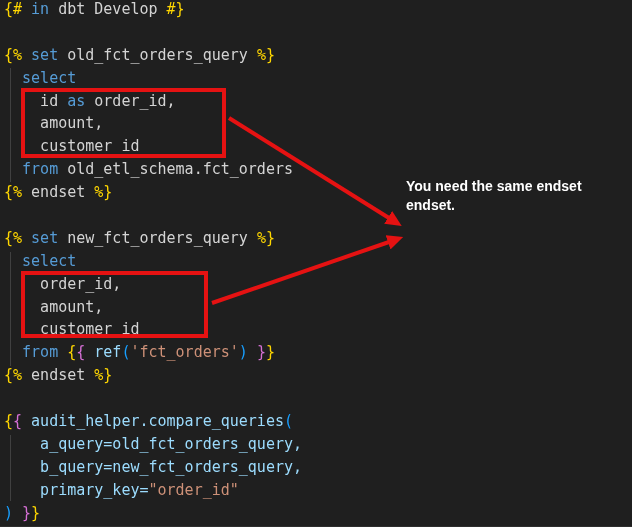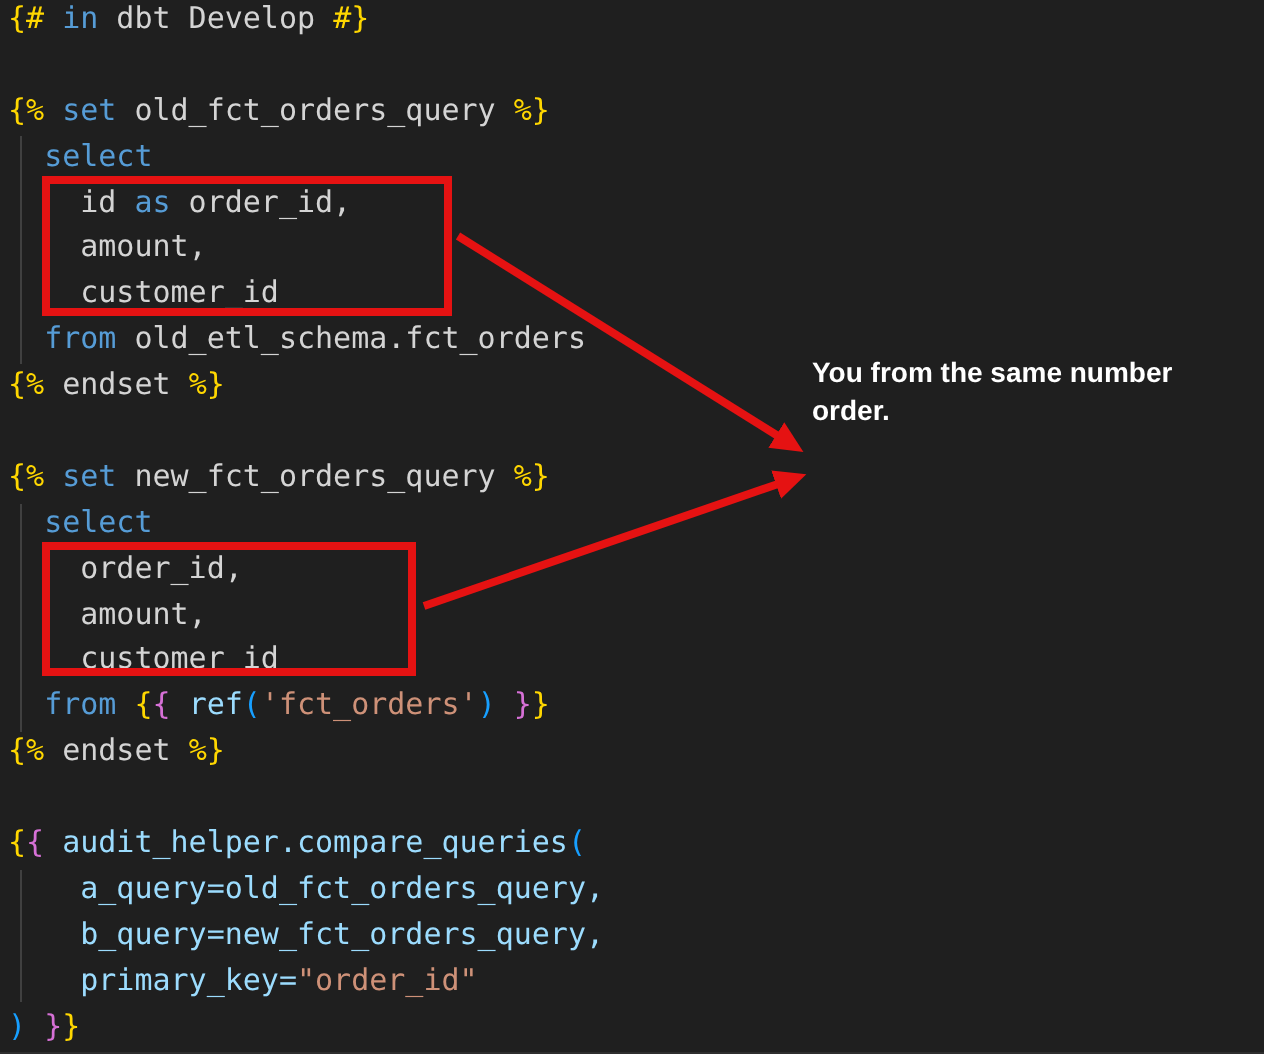--- a/index.html
+++ b/index.html
@@ -65,18 +65,18 @@
     <defs>
       <marker id="ah" markerUnits="userSpaceOnUse" markerWidth="17" markerHeight="15" refX="1" refY="7.5" orient="auto">
         <path class="arrow-head" d="M0,0 L16,7.5 L0,15 Z"></path>
       </marker>
     </defs>
     <line class="arrow-line" x1="229" y1="118" x2="389" y2="218" marker-end="url(#ah)"></line>
     <line class="arrow-line" x1="212" y1="303" x2="389" y2="242" marker-end="url(#ah)"></line>
   </svg>
 
   <div class="note">
-    <div>You from the same number</div>
-    <div>order.</div>
+    <div>You need the same endset</div>
+    <div>endset.</div>
   </div>
 
   <div class="bottom-edge"></div>
 </div>
 
 </body></html>

